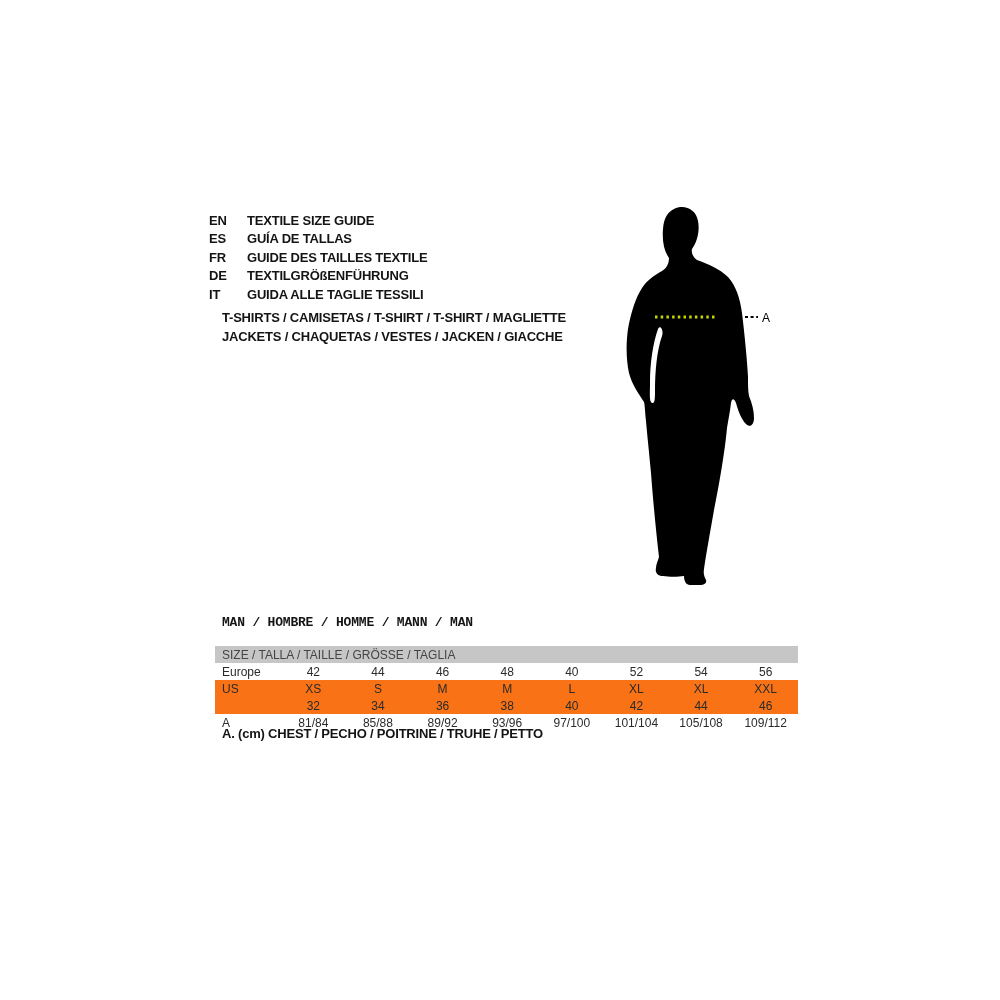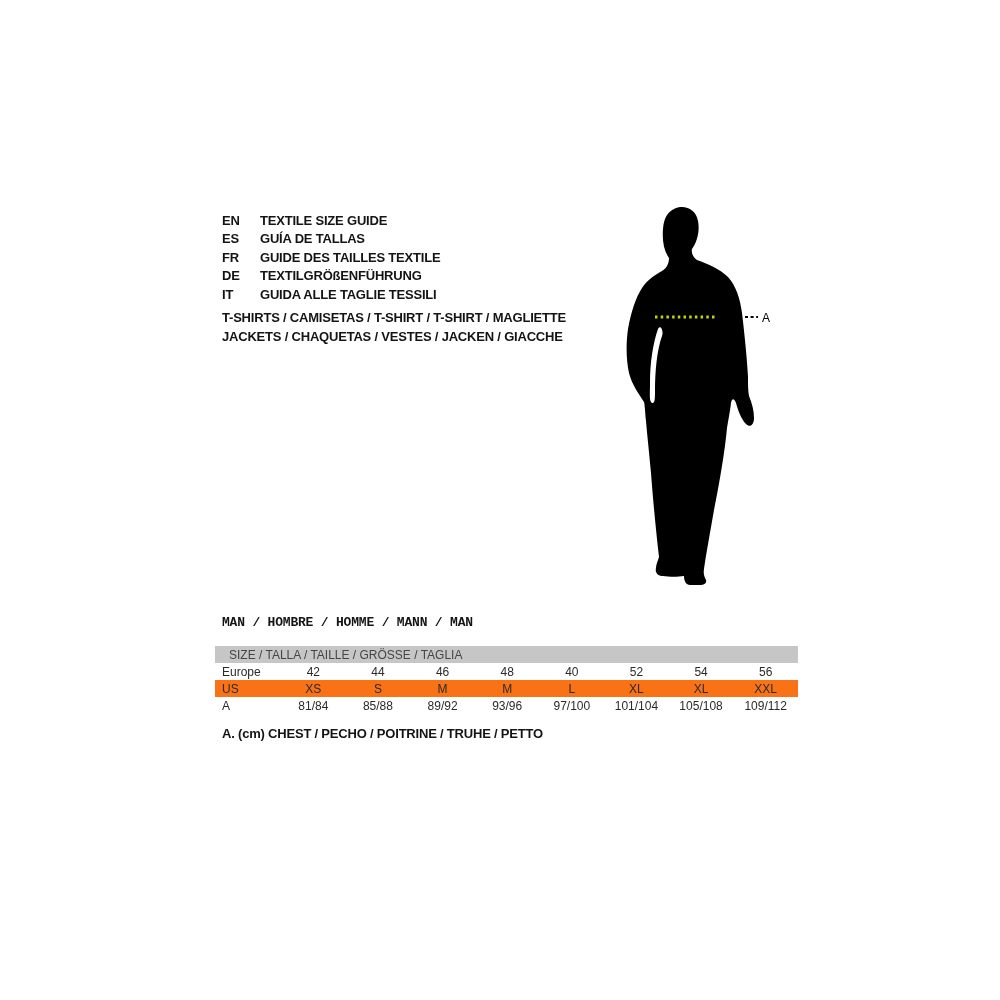--- a/index.html
+++ b/index.html
@@ -2,40 +2,40 @@
 <html><head>
 <meta charset="utf-8">
 <style>
   html,body { margin:0; padding:0; background:#ffffff; }
   .canvas {
     position:relative; width:1000px; height:1000px; background:#ffffff;
     font-family:"Liberation Sans", sans-serif; color:#141414; overflow:hidden;
   }
 
   
-  .lang-block { position:absolute; left:222px; top:212px; }
+  .lang-block { position:absolute; left:209px; top:212px; }
   .lang-row { display:flex; line-height:18.4px; font-size:13px; font-weight:700; letter-spacing:-0.2px; }
   .lang-code { width:38px; flex:0 0 38px; }
 
   
   .category-block { position:absolute; left:222px; top:309px; font-size:13px; font-weight:700;
     line-height:18.5px; letter-spacing:-0.2px; white-space:nowrap; }
 
   
   .figure-wrap { position:absolute; left:600px; top:195px; width:200px; height:420px; }
 
   
   .section-title { position:absolute; left:222px; top:615px; font-size:13px; font-weight:700; letter-spacing:-0.2px;font-family:Liberation Mono, monospace; }
 
   
   .size-table { position:absolute; left:215px; top:646px; width:583px;
     border-collapse:collapse; table-layout:fixed; font-size:12px; color:#2a2a2a; }
   .size-table td { height:17px; padding:0; text-align:center; vertical-align:middle; overflow:hidden; white-space:nowrap; }
   .size-table td.label { text-align:left; padding-left:7px;margin-top:17px; }
-  .size-table tr.header-row td { background:#c6c6c6; text-align:left; padding-left:14px; color:#454545; }
+  .size-table tr.header-row td { background:#c6c6c6; text-align:left; padding-left:7px; color:#454545; }
   .size-table tr.shaded td { background:#f97316; }
 
   
   .legend { position:absolute; left:222px; top:726px; font-size:13px; font-weight:700; letter-spacing:-0.2px; }
 </style>
 </head>
 <body>
 
 <div class="canvas">
 
@@ -149,20 +149,31 @@
         <td class="label">US</td>
         <td>XS</td>
         <td>S</td>
         <td>M</td>
         <td>M</td>
         <td>L</td>
         <td>XL</td>
         <td>XL</td>
         <td>XXL</td>
       </tr>
+      <tr class="shaded">
+        <td class="label"></td>
+        <td>32</td>
+        <td>34</td>
+        <td>36</td>
+        <td>38</td>
+        <td>40</td>
+        <td>42</td>
+        <td>44</td>
+        <td>46</td>
+      </tr>
       <tr>
         <td class="label">A</td>
         <td>81/84</td>
         <td>85/88</td>
         <td>89/92</td>
         <td>93/96</td>
         <td>97/100</td>
         <td>101/104</td>
         <td>105/108</td>
         <td>109/112</td>

